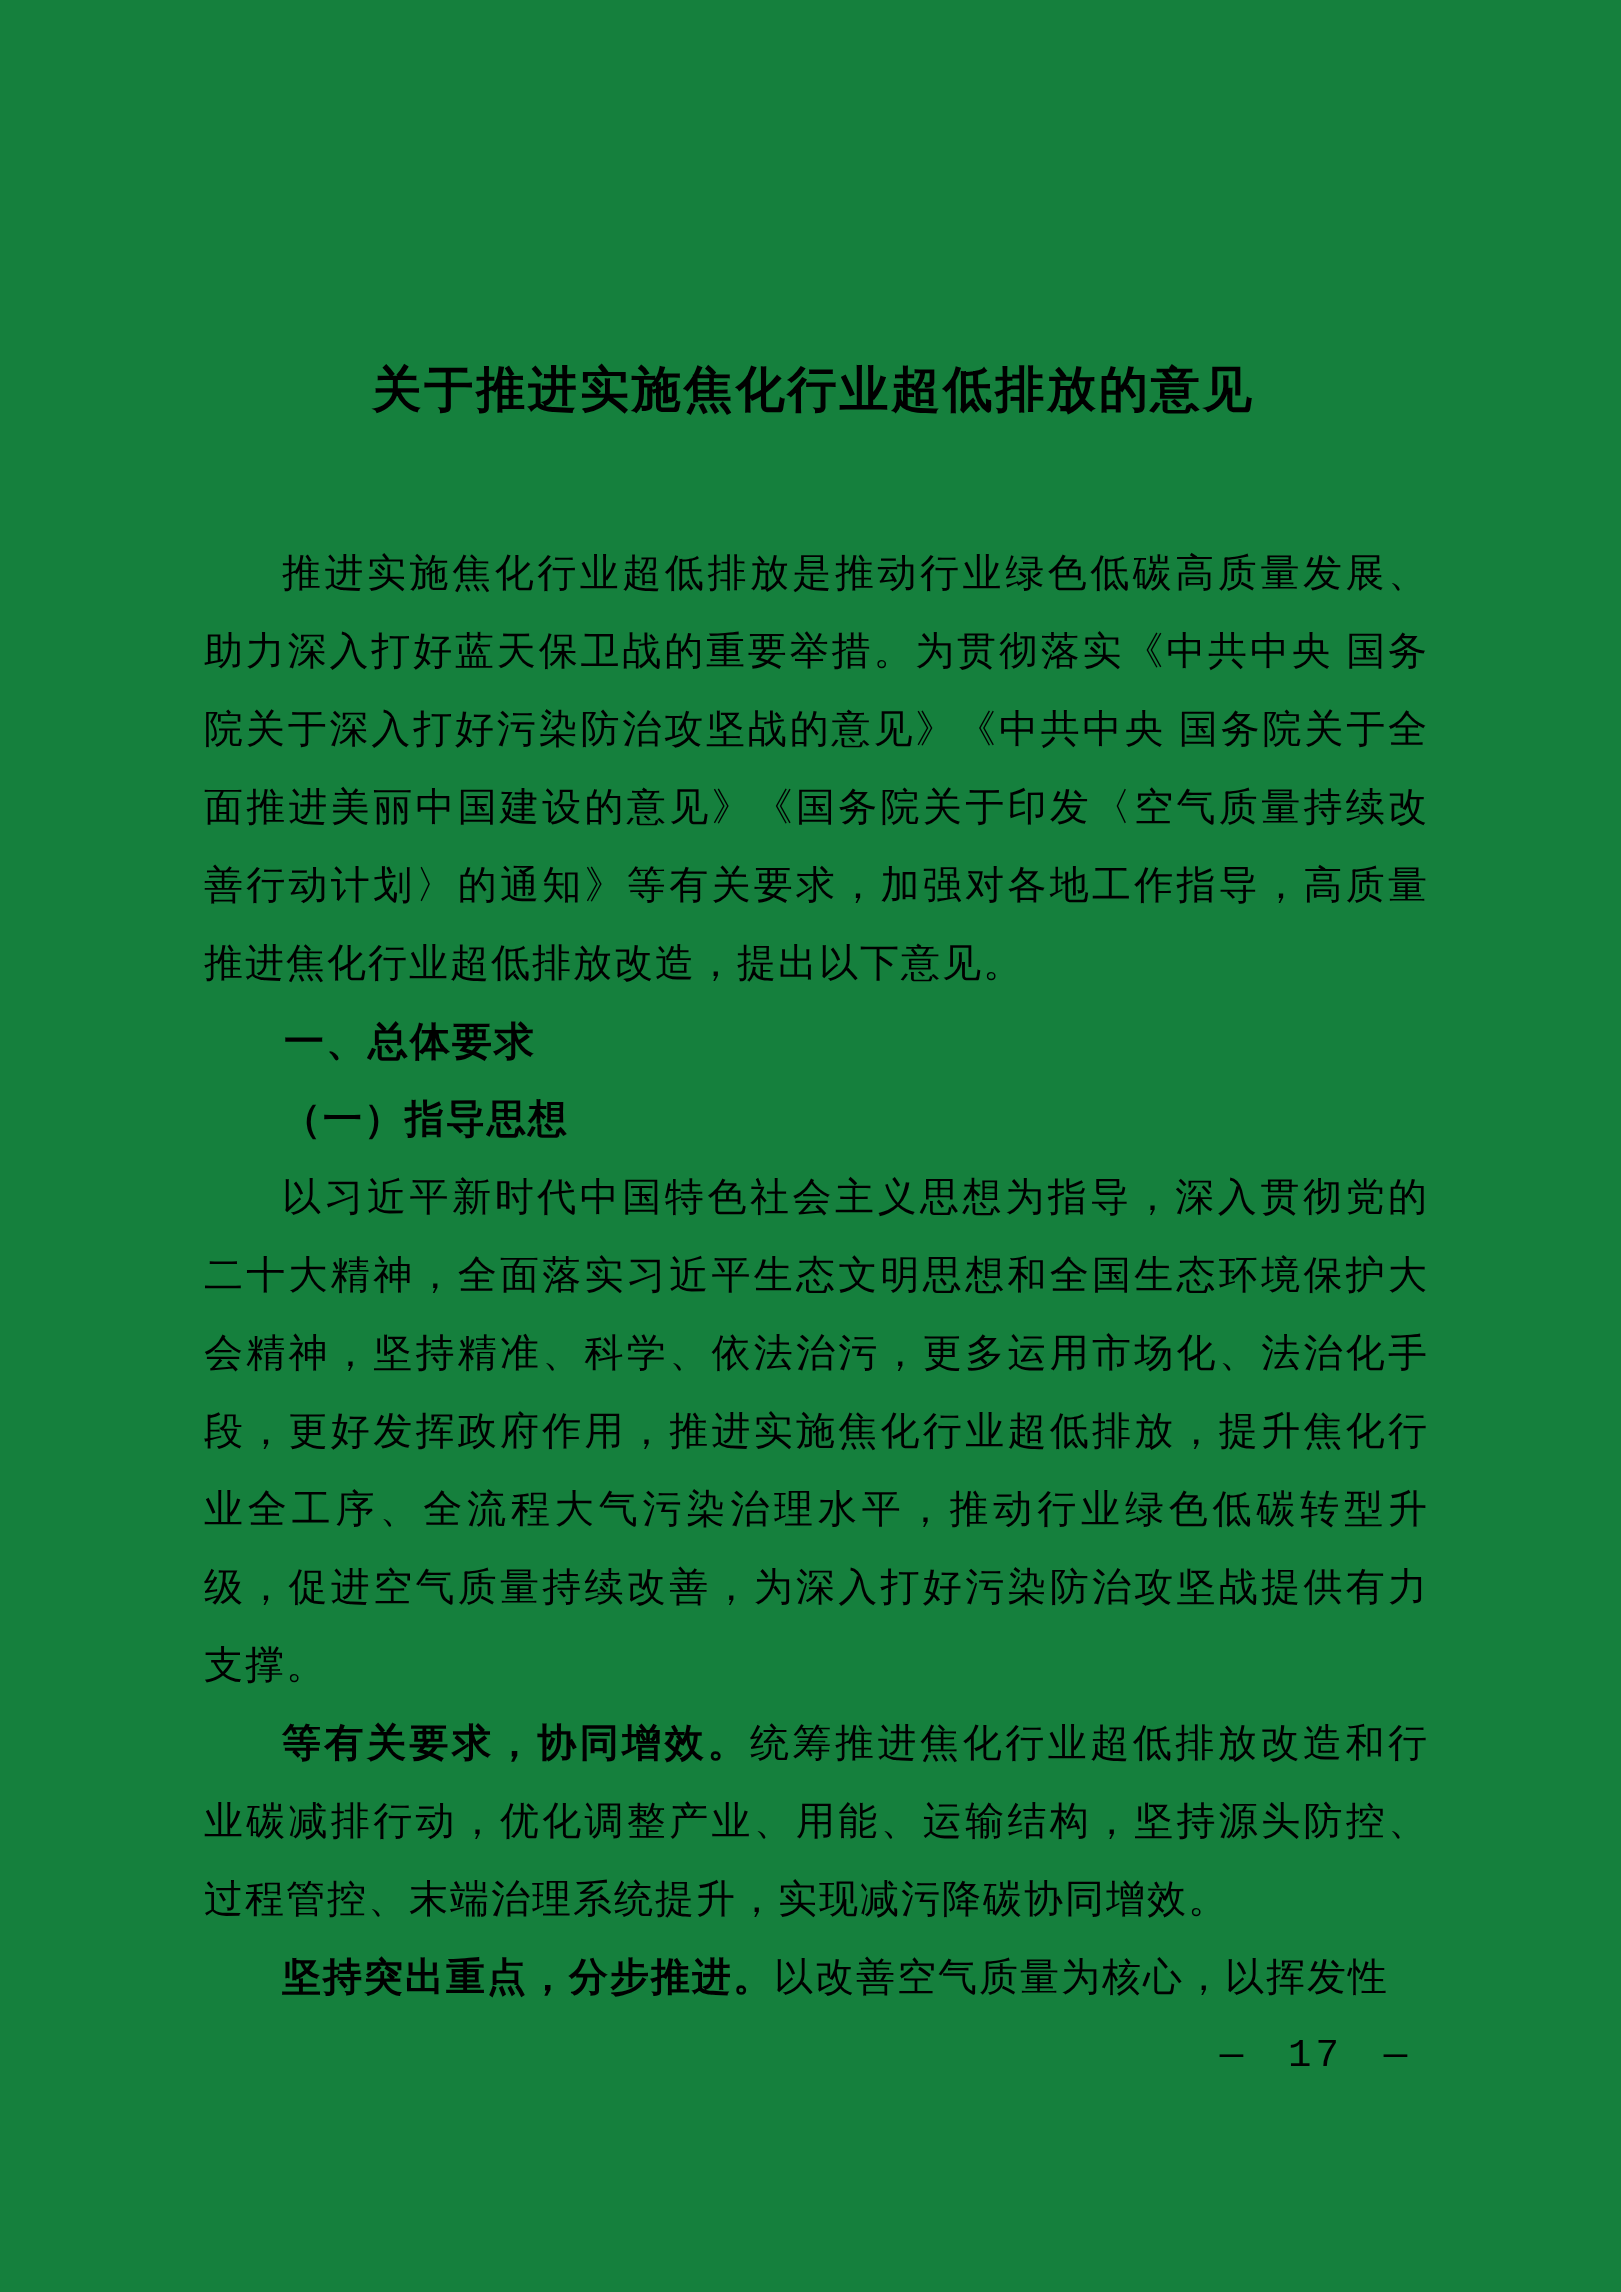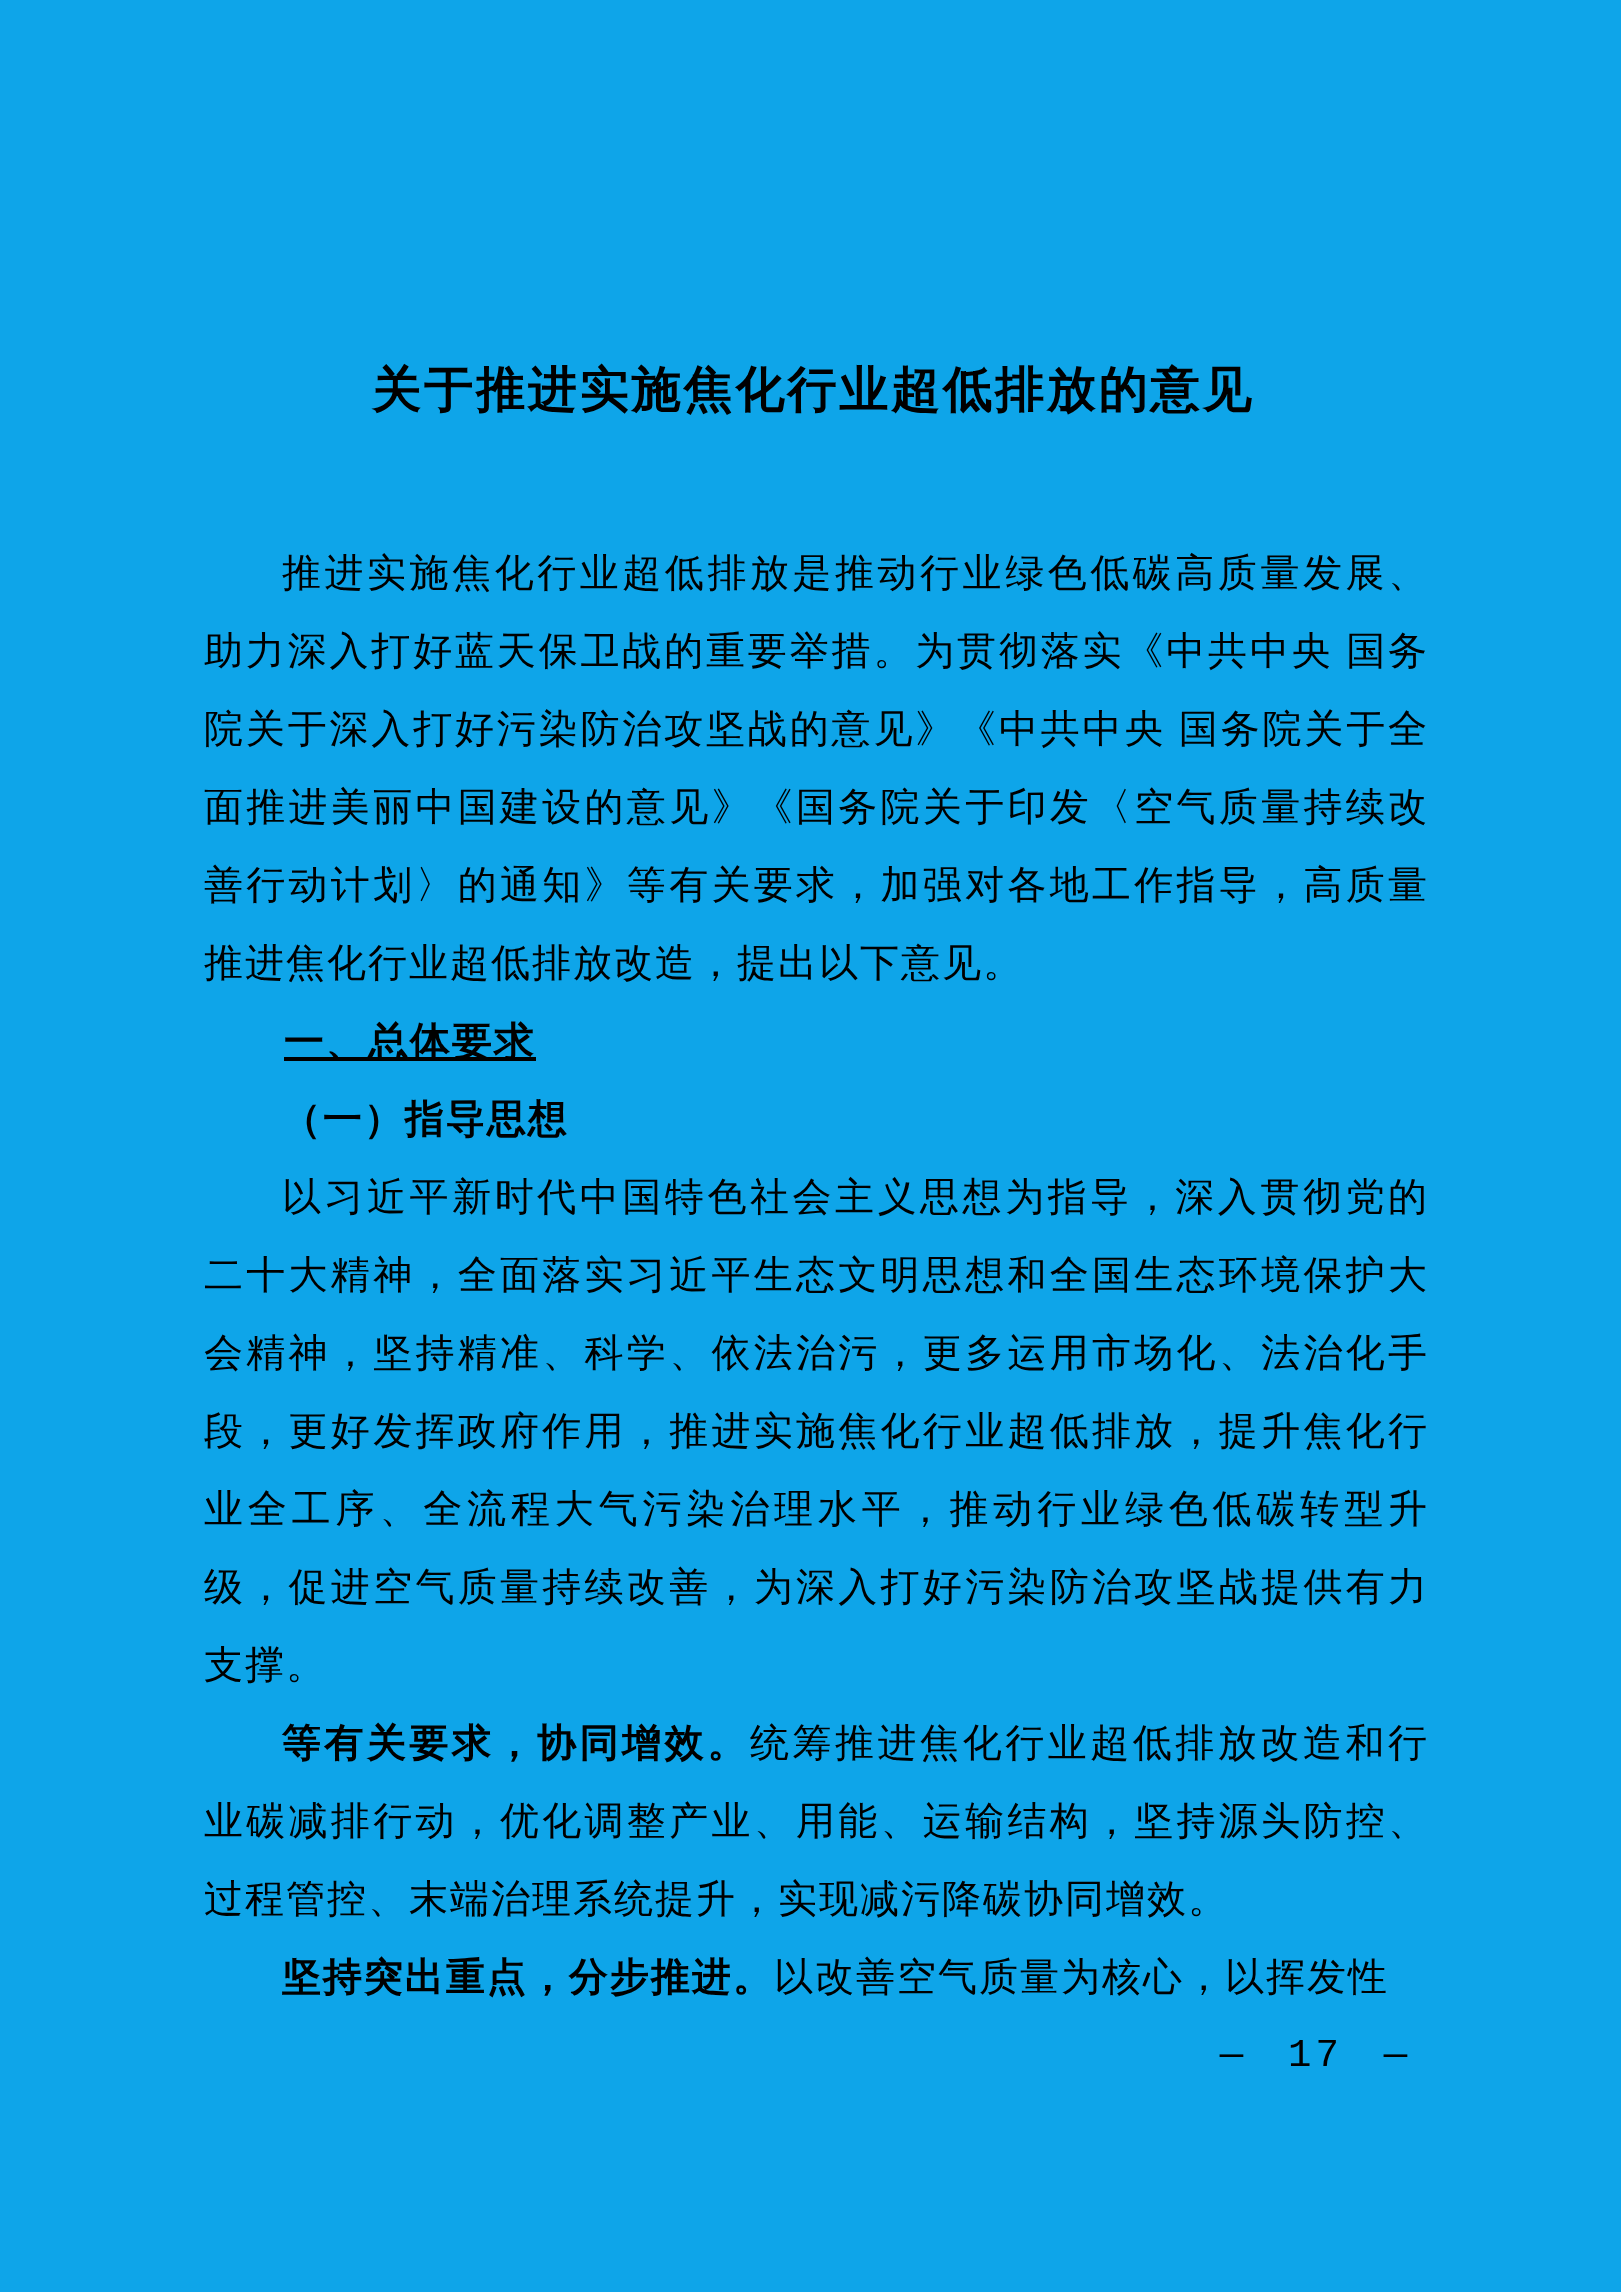--- a/index.html
+++ b/index.html
@@ -4,21 +4,21 @@
 <style>
   html, body {
     margin: 0;
     padding: 0;
     background: #ffffff;
   }
   .page {
     position: relative;
     width: 1621px;
     height: 2293px;
-    background: #0ea5e9;
+    background: #15803d;
     color: #000000;
     overflow: hidden;
     font-family: "Liberation Serif", serif;
   }
   .doc-title {
     position: absolute;
     top: 359px;
     left: 201px;
     width: 1225px;
     margin: 0;
@@ -46,21 +46,20 @@
     font-family: "Liberation Serif", serif;
     font-weight: normal;
   }
   .sec-heading {
     margin: 0;
     text-indent: 2em;
     font-family: "Liberation Sans", sans-serif;
     font-weight: bold;
     font-size: 40px;
     line-height: 78px;
-    text-decoration: underline;
   }
   .sub-heading {
     margin: 0;
     text-indent: 2em;
     font-family: "Liberation Serif", serif;
     font-weight: bold;
     font-size: 39px;
     line-height: 78px;
   }
   .lead {

